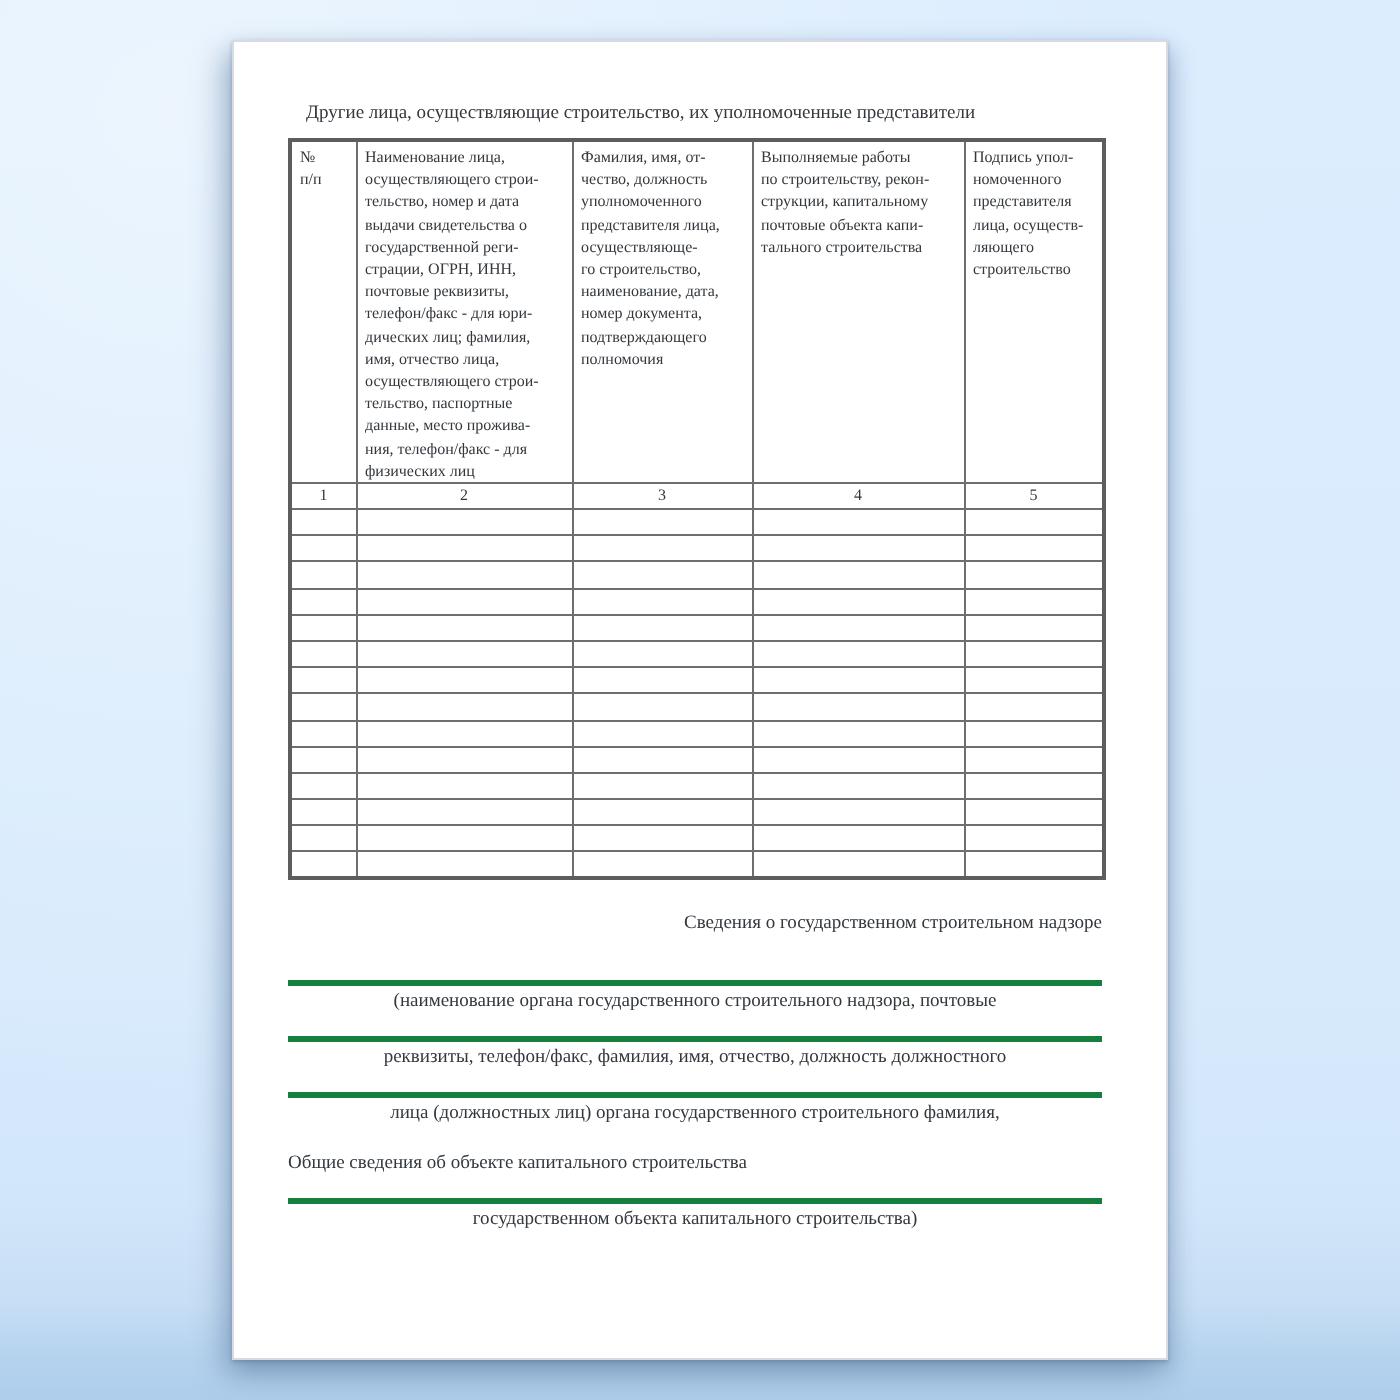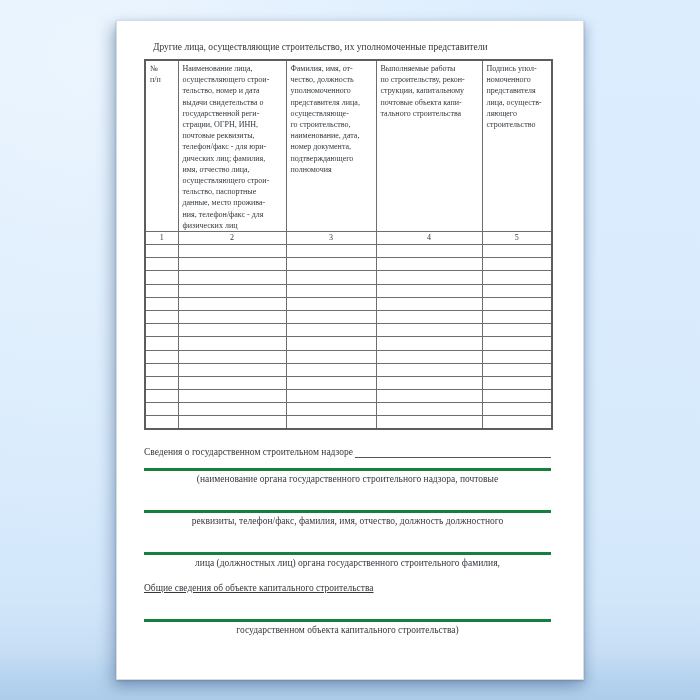--- a/index.html
+++ b/index.html
@@ -12,21 +12,21 @@
   }
   .page{
     position:absolute;left:116px;top:20px;width:468px;height:660px;
     background:#ffffff;
     border:1px solid rgba(140,155,175,0.35);
     box-shadow:-5px 7px 14px rgba(85,115,155,0.45), 3px 5px 10px rgba(85,115,155,0.30), 0 1px 2px rgba(60,80,110,0.35);
     box-sizing:border-box;
   }
   .page-inner{
     position:relative;box-sizing:border-box;
-    padding:20px 34px 0 27px;
+    padding:30px 34px 0 27px;
     color:#33383d;
   }
   .section-title{
     font-size:9.5px;line-height:12px;margin:0 0 6px 9px;white-space:nowrap;
   }
   table.rep-table{
     border-collapse:collapse;table-layout:fixed;width:407px;
     border:2px solid #5d5d5d;
   }
   table.rep-table td, table.rep-table th{
@@ -39,30 +39,30 @@
     padding:2px 3px 0 4px;line-height:11.2px;
     white-space:pre-line;height:168px;
   }
   tr.colnums td{
     height:12px;text-align:center;line-height:12px;padding:0;
   }
   tr.blank td{height:13.2px;padding:0;}
   .c1{width:33px;} .c2{width:108px;} .c3{width:90px;} .c4{width:106px;} .c5{width:70px;}
 
   .bottom-block{width:407px;font-size:9.5px;line-height:12px;color:#33383d;}
-  .label-row{display:flex;align-items:flex-end;margin-top:16px;}
+  .label-row{display:flex;align-items:flex-end;margin-top:16px;flex-direction:column;}
   .label-row .lbl{white-space:nowrap;}
   .label-row .fill-line{flex:1 1 auto;border-bottom:1px solid #555;height:11px;margin-left:2px;}
   .caption-group{
     border-top:3px solid #15803d;
     text-align:center;padding-top:2px;
   }
   .cg-first{margin-top:10px;}
-  .cg-next{margin-top:25px;}
-  .plain-label{margin-top:13px;text-decoration:underline;}
+  .cg-next{margin-top:11px;}
+  .plain-label{margin-top:13px;}
 </style>
 </head>
 <body>
 
 <div class="page">
   <div class="page-inner">
 
     <p class="section-title">Другие лица, осуществляющие строительство, их уполномоченные представители</p>
 
     <table class="rep-table">

